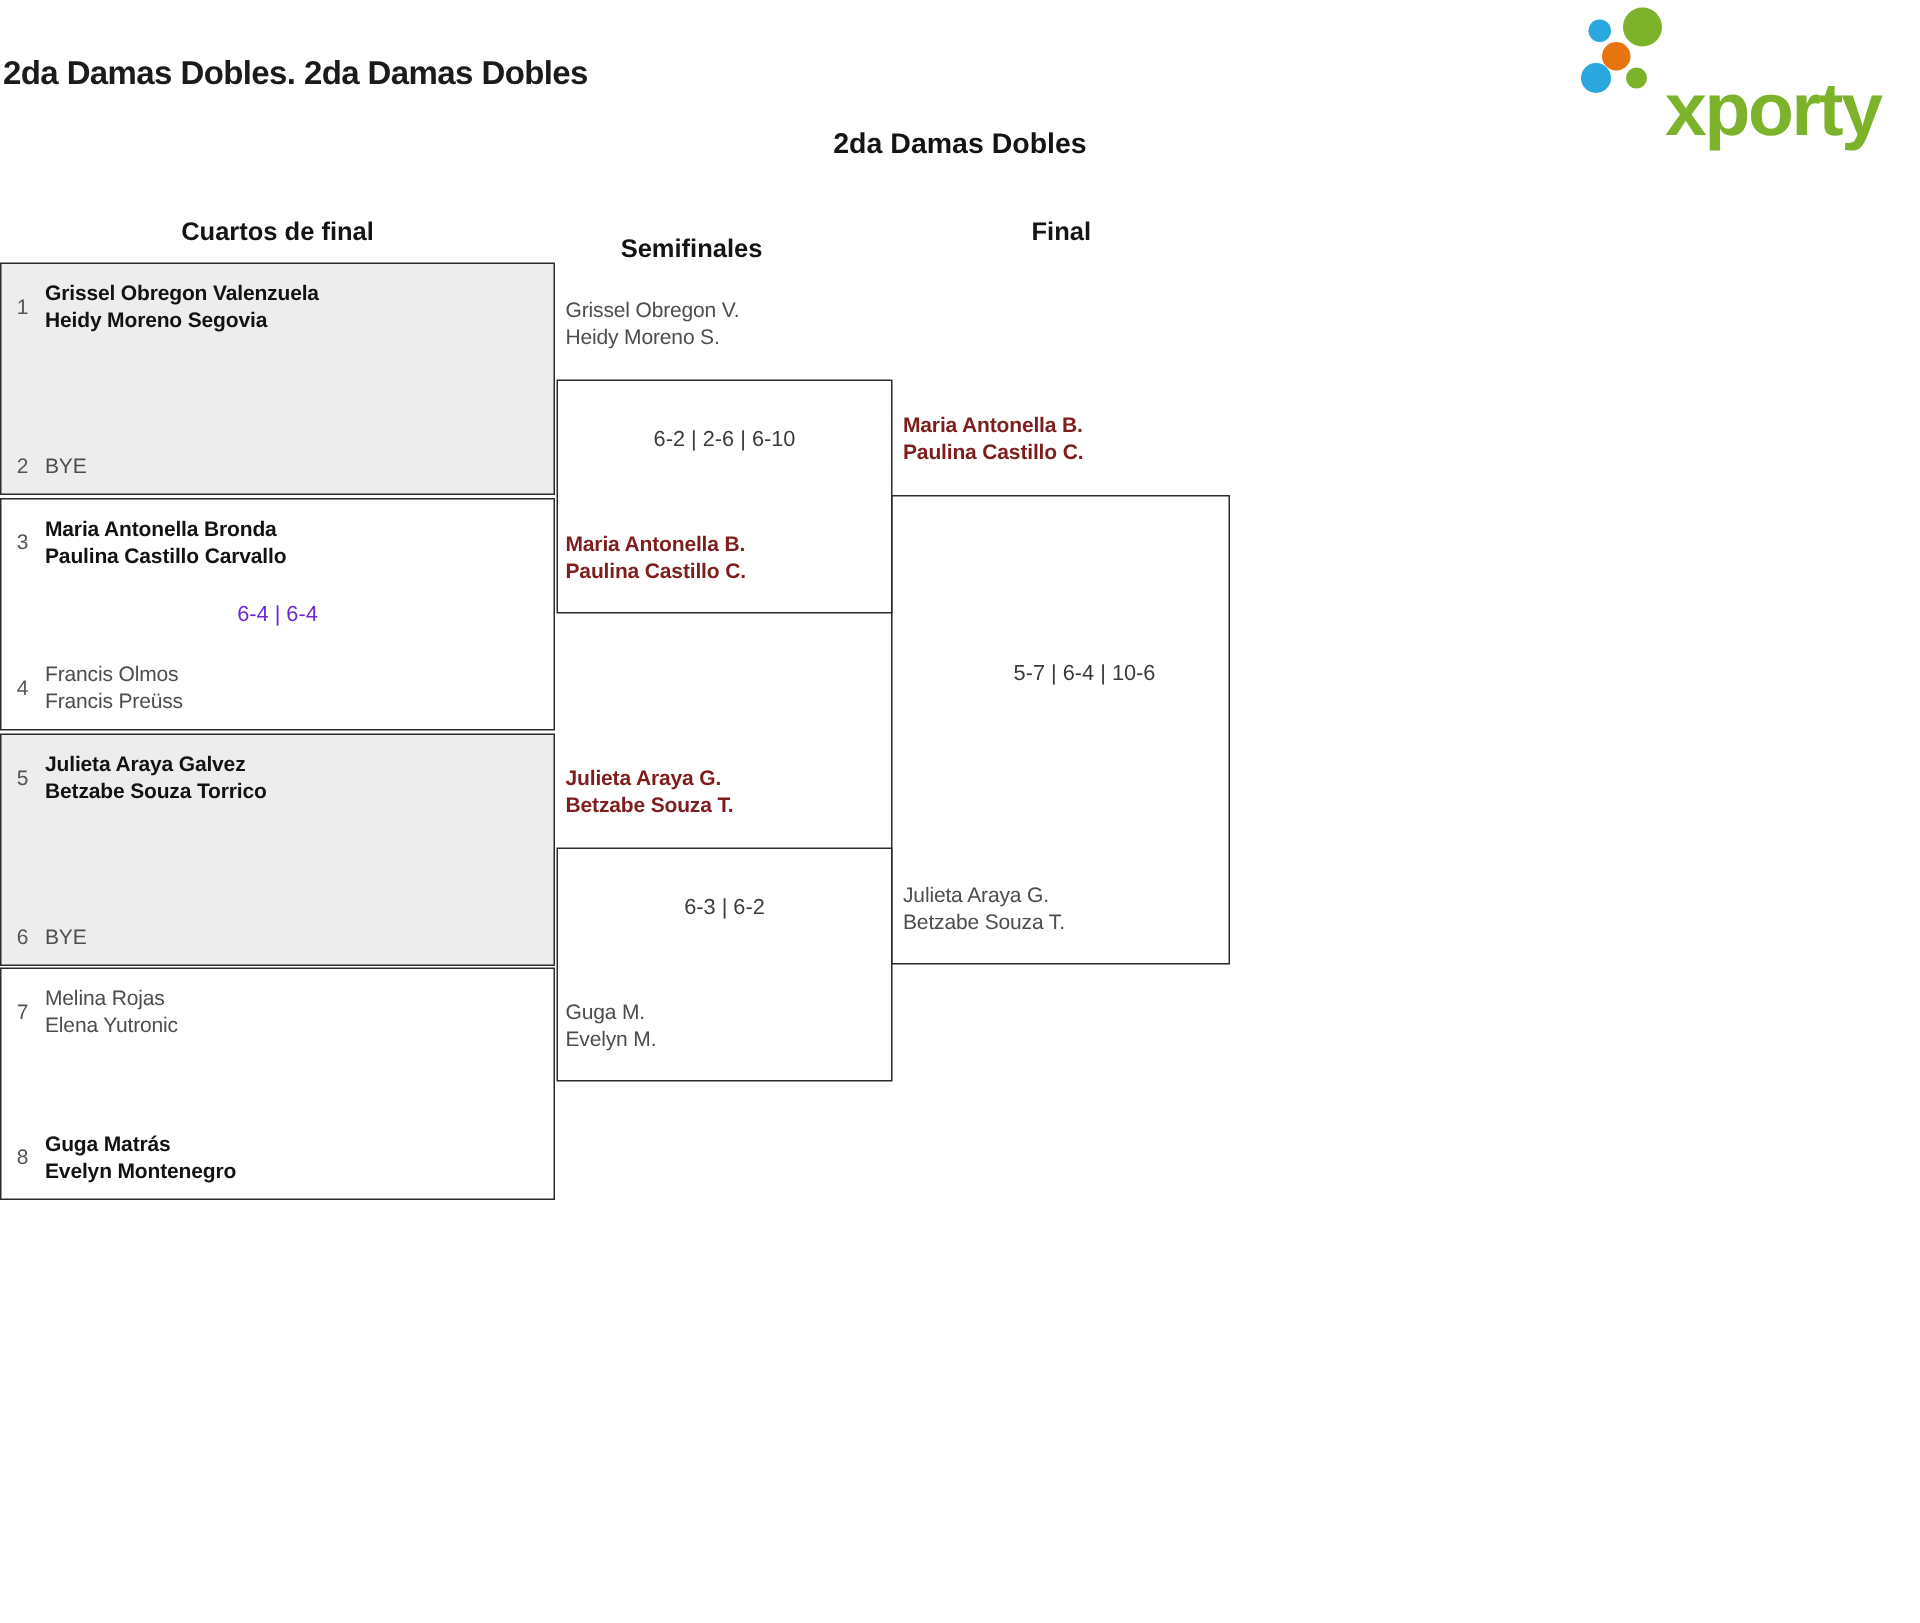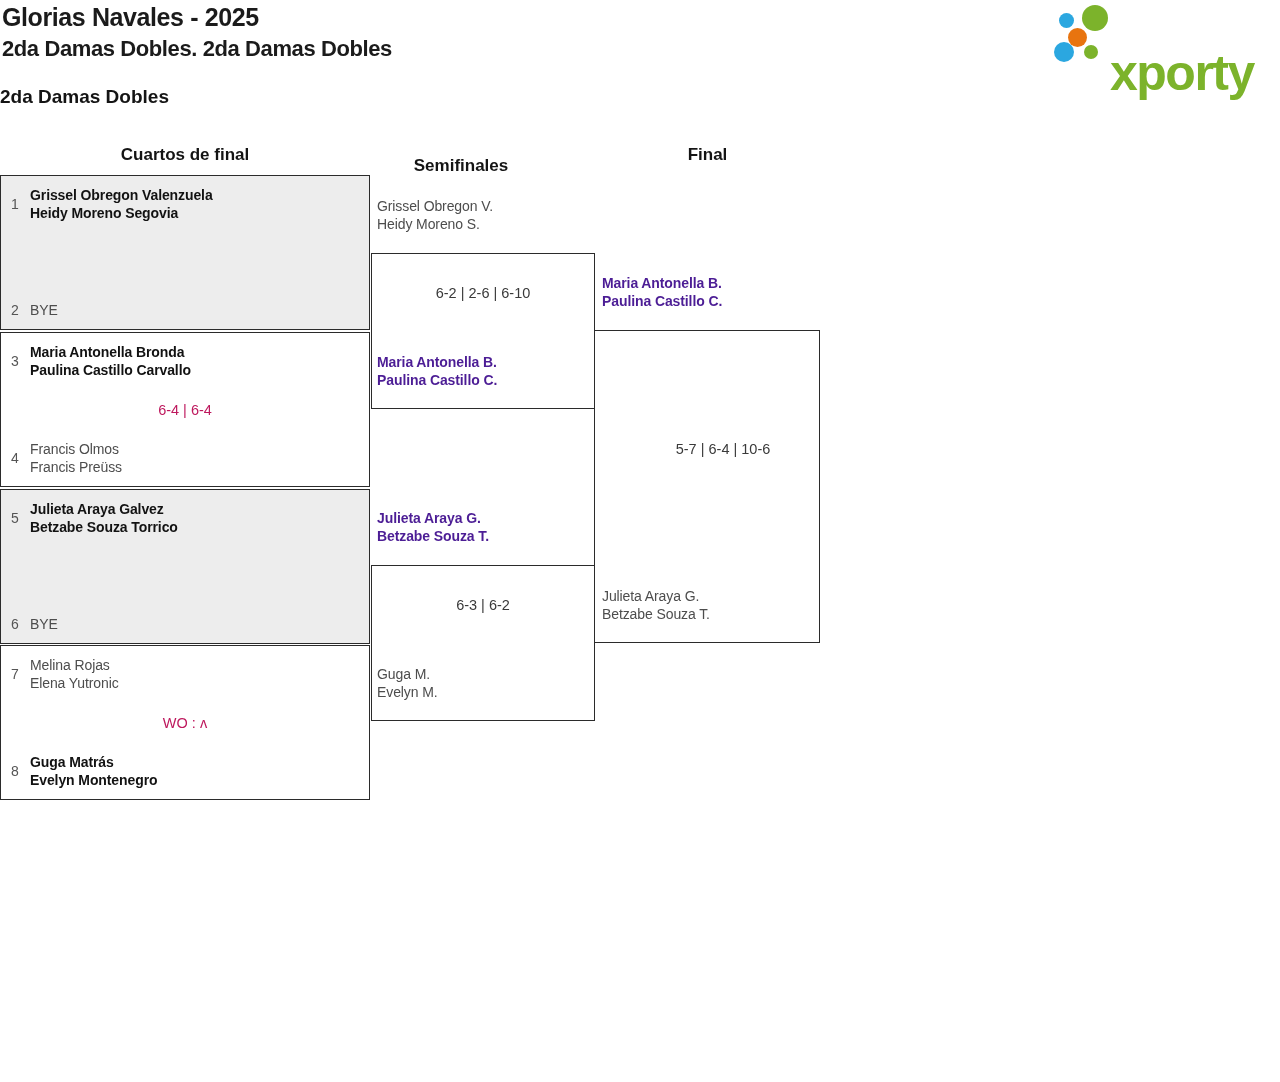--- a/index.html
+++ b/index.html
@@ -33,21 +33,21 @@
   .dot-green-small { left:39px;  top:45px; width:14px; height:14px; }
   .logo-text {
     position:absolute; left:65px; top:14px;
     font-size:50px; font-weight:700; letter-spacing:-1.5px; line-height:50px;
     white-space:nowrap;
   }
 
   
   .bracket-title {
     position:absolute; left:0; top:86px; width:1280px;
-    text-align:left; font-size:19px; font-weight:700; color:#141414;
+    text-align:center; font-size:19px; font-weight:700; color:#141414;
   }
   .round-header {
     position:absolute; top:145px; text-align:center;
     font-size:17px; font-weight:700; color:#141414;
   }
   .rh-qf { left:0;     width:370px; }
   .rh-sf { left:349px; width:224px;margin-top:11px; }
   .rh-f  { left:595px; width:225px; }
 
   
@@ -65,52 +65,51 @@
   .slot.top { top:10px; }
   .slot.bottom { bottom:10px; }
   .seed {
     flex:0 0 12px; width:12px; text-align:center;
     font-size:14px; color:#555;
   }
   .team { font-size:14px; line-height:18px; color:#4d4d4d; letter-spacing:-0.1px; }
   .team.winner { font-weight:700; color:#121212; }
   .score {
     position:absolute; left:0; width:100%; top:50%; transform:translateY(-50%);
-    text-align:center; font-size:14.5px; color:#be185d;
+    text-align:center; font-size:14.5px; color:#6d28d9;
   }
 
   
   .connector { position:absolute; border:1px solid #2b2b2b; background:transparent; }
   .sf1   { left:371px; top:253px; width:224px; height:156px; }
   .sf2   { left:371px; top:565px; width:224px; height:156px; }
   .final { left:594px; top:330px; width:226px; height:313px; }
 
   .adv-team { position:absolute; font-size:14px; line-height:18px; color:#4d4d4d; letter-spacing:-0.1px; }
-  .adv-team.winner { font-weight:700; color:#4c1d95; }
+  .adv-team.winner { font-weight:700; color:#7f1d1d; }
   .sf1-t1 { left:377px; top:197px; }
   .sf1-t2 { left:377px; top:353px; }
   .sf2-t1 { left:377px; top:509px; }
   .sf2-t2 { left:377px; top:665px; }
   .f-t1   { left:602px; top:274px; }
   .f-t2   { left:602px; top:587px; }
 
   .adv-score {
     position:absolute; text-align:center;
     font-size:14.5px; color:#3a3a3a;
   }
   .sf1-score { left:371px; top:285px; width:224px; }
   .sf2-score { left:371px; top:597px; width:224px; }
   .f-score   { left:610px; top:441px; width:226px; }
 </style>
 </head>
 <body>
 
 <div class="page">
 
-  <div class="title-line1">Glorias Navales - 2025</div>
   <div class="title-line2">2da Damas Dobles. 2da Damas Dobles</div>
 
   <div class="logo">
     <span class="logo-dot dot-blue-small" style="background: rgb(43, 167, 224);"></span>
     <span class="logo-dot dot-green-big" style="background: rgb(124, 179, 43);"></span>
     <span class="logo-dot dot-orange" style="background: rgb(232, 116, 15);"></span>
     <span class="logo-dot dot-blue-big" style="background: rgb(43, 167, 224);"></span>
     <span class="logo-dot dot-green-small" style="background: rgb(124, 179, 43);"></span>
     <span class="logo-text" style="color: rgb(124, 179, 43); margin-top: 34px;">xporty</span>
   </div>
@@ -175,21 +174,20 @@
   </div>
 
   <div class="match m4">
     <div class="slot top">
       <div class="seed">7</div>
       <div class="team">
         <div>Melina Rojas</div>
         <div>Elena Yutronic</div>
       </div>
     </div>
-    <div class="score">WO : ʌ</div>
     <div class="slot bottom">
       <div class="seed">8</div>
       <div class="team winner">
         <div>Guga Matrás</div>
         <div>Evelyn Montenegro</div>
       </div>
     </div>
   </div>
 
   <div class="connector sf1"></div>

